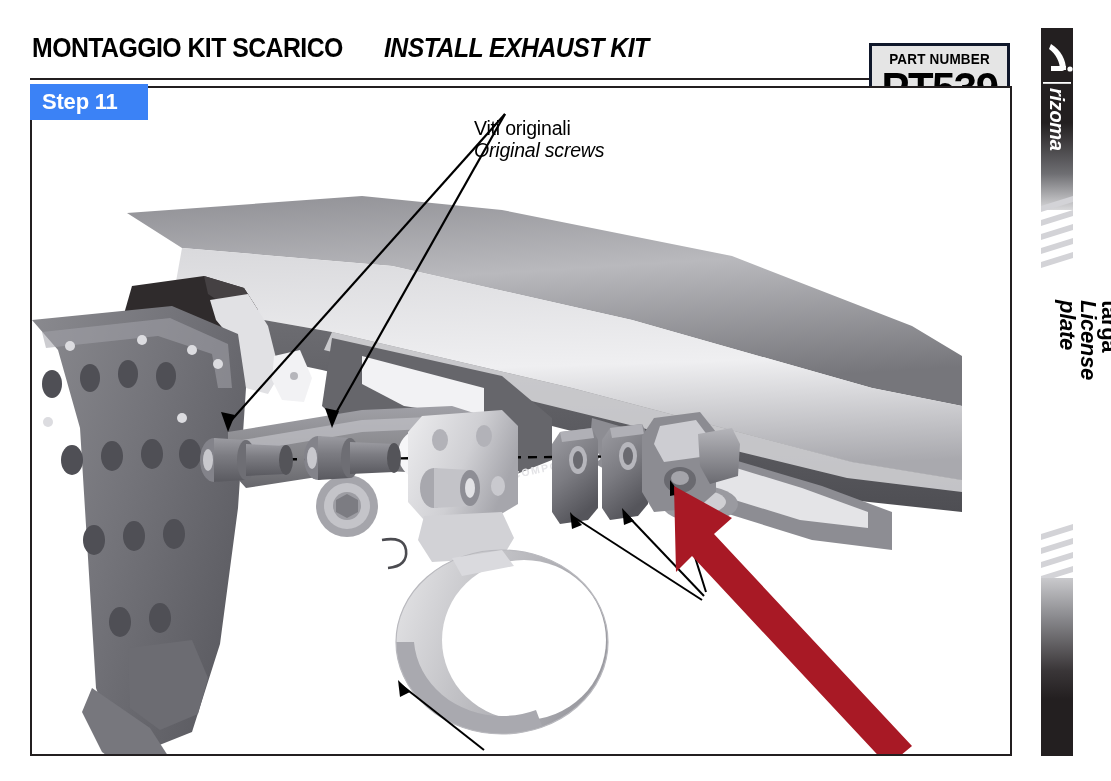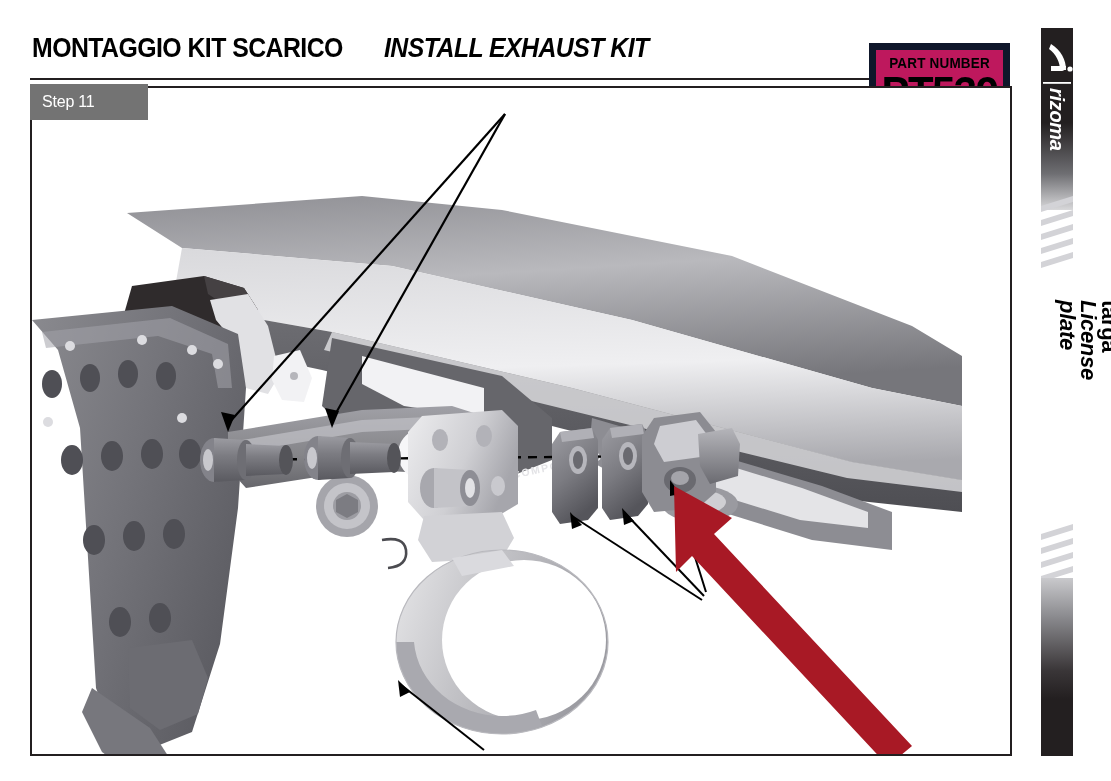--- a/index.html
+++ b/index.html
@@ -52,22 +52,22 @@
     background: #231f20;
   }
 
   
   #part-number-box {
     position: absolute;
     left: 869px;
     top: 43px;
     width: 141px;
     height: 84px;
-    border: 7px solid #0f172a;
-    background: #be185d;
+    border: 3px solid #0f172a;
+    background: #e5e5e5;
     box-sizing: border-box;
     text-align: center;
   }
   #part-number-label {
     font-size: 14.5px;
     font-weight: bold;
     letter-spacing: 0.2px;
     margin-top: 5px;
     transform: scaleX(0.93);
     display: block;
@@ -93,24 +93,24 @@
     box-sizing: border-box;
     background: #ffffff;
     overflow: hidden;
   }
   #step-badge {
     position: absolute;
     left: 30px;
     top: 84px;
     width: 118px;
     height: 36px;
-    background: #737373;
+    background: #3b82f6;
     color: #ffffff;
-    font-size: 16px;
-    font-weight: normal;
+    font-size: 22px;
+    font-weight: bold;
     line-height: 36px;
     padding-left: 12px;
     box-sizing: border-box;
     letter-spacing: -0.2px;
   }
 
   #figure-svg {
     position: absolute;
     left: 0;
     top: 0;
@@ -445,20 +445,24 @@
     <g stroke="#000" stroke-width="2" fill="none">
       <path d="M452,662 L368,596"></path>
     </g>
     <polygon points="366,592 378,604 368,609" fill="#000"></polygon>
 
     <g>
       <path d="M642,398 L700,430 L682,446 L880,658 L856,678 L660,468 L644,484 Z" fill="#a81925"></path>
     </g>
   </svg>
 
+  <div class="callout" id="callout-screws" style="left:442px; top:30px;">
+    <span class="l-it">Viti originali</span>
+    <span class="l-en">Original screws</span>
+  </div>
 
   <div class="callout" id="callout-unuts" style="left:664px; top:440px;">
   </div>
 
 </div>
 
 <div id="step-badge">Step 11</div>
 
 <div id="sidebar">
 

